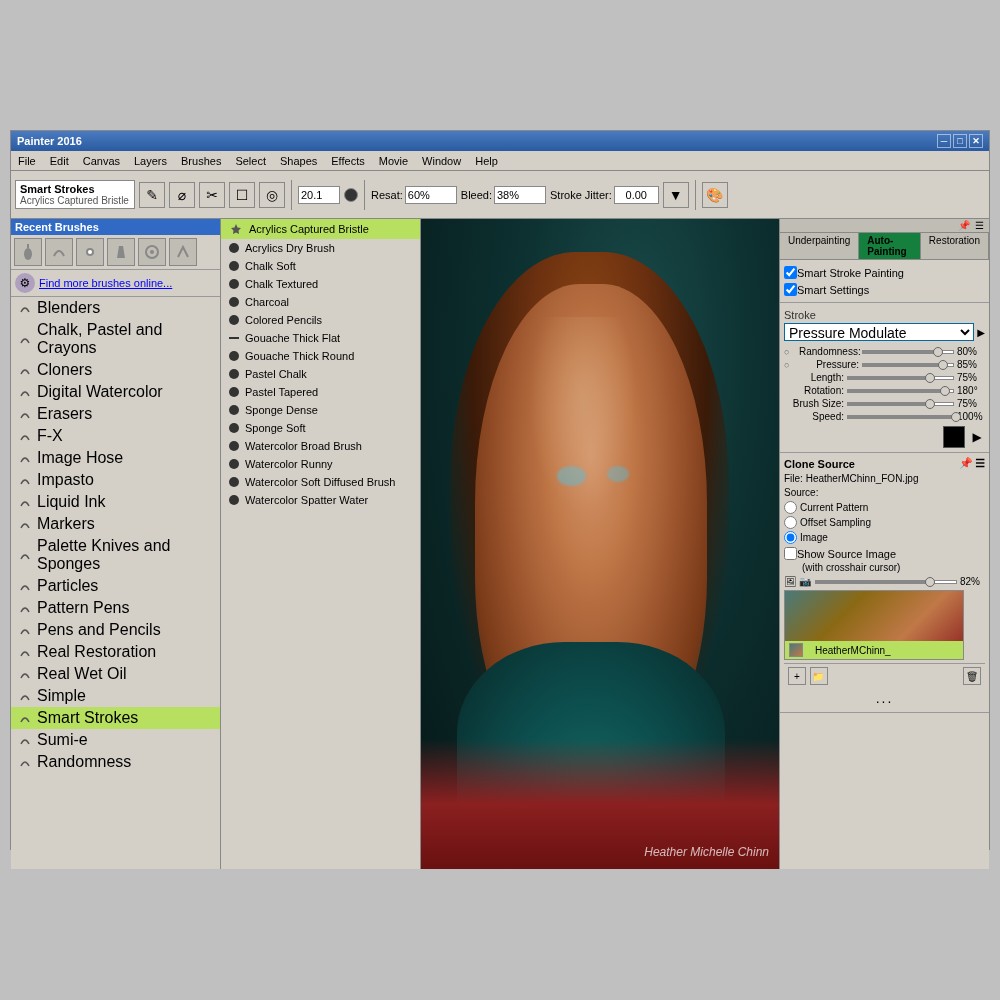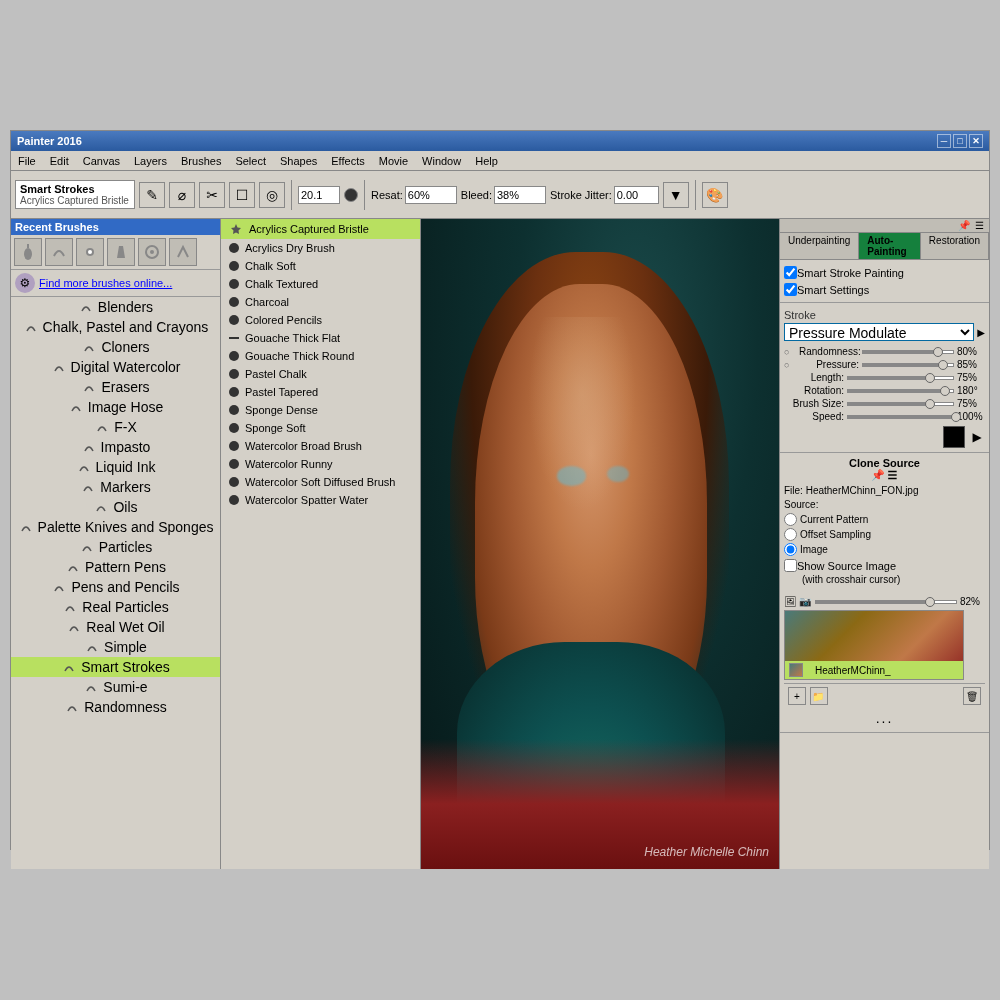--- a/index.html
+++ b/index.html
@@ -145,22 +145,21 @@
     .brush-list {
       overflow-y: auto;
       flex: 1;
     }
     .brush-list-item {
       display: flex;
       align-items: center;
       padding: 2px 6px;
       cursor: pointer;
       gap: 4px;
-      font-size: 14px;
-      justify-content: center;
+      font-size: 16px;
     }
     .brush-list-item.selected { background: #b8e060; }
     .brush-icon {
       width: 16px;
       height: 16px;
       display: flex;
       align-items: center;
       justify-content: center;
       flex-shrink: 0;
     }
@@ -341,21 +340,20 @@
       border-bottom: 1px solid #999;
       font-size: 10px;
     }
     .clone-header {
       display: flex;
       align-items: center;
       justify-content: space-between;
       font-size: 11px;
       font-weight: bold;
       margin-bottom: 3px;
-      flex-direction: column;
     }
     .clone-file {
       font-size: 10px;
       margin-bottom: 3px;
     }
     .radio-row {
       display: flex;
       align-items: center;
       gap: 3px;
       padding: 1px 0;
@@ -492,21 +490,21 @@
     <div class="toolbar-field">
       <span>Resat:</span>
       <input class="toolbar-input" value="60%" style="">
     </div>
     <div class="toolbar-field">
       <span>Bleed:</span>
       <input class="toolbar-input" value="38%" style="">
     </div>
     <div class="toolbar-field">
       <span>Stroke Jitter:</span>
-      <input class="toolbar-input" value="0.00" style="width: 45px;">
+      <input class="toolbar-input" value="0.00" style="width: 45px; text-align: center;">
     </div>
     <div class="toolbar-btn">▼</div>
     <div class="toolbar-sep"></div>
     <div class="toolbar-btn">🎨</div>
   </div>
 
   <div class="main-area">
 
     <div class="left-panel">
       <div class="recent-brushes-header">
@@ -591,36 +589,36 @@
               </svg>
             </div>
             <span>Erasers</span>
           </div>
           <div class="brush-list-item">
             <div class="brush-icon">
               <svg width="14" height="14">
                 <path d="M3,11 Q7,3 11,11" fill="none" stroke="#555" stroke-width="1.5"></path>
               </svg>
             </div>
+            <span>F-X</span>
+          </div>
+          <div class="brush-list-item">
+            <div class="brush-icon">
+              <svg width="14" height="14">
+                <path d="M3,11 Q7,3 11,11" fill="none" stroke="#555" stroke-width="1.5"></path>
+              </svg>
+            </div>
             <span>Image Hose</span>
           </div>
           <div class="brush-list-item">
             <div class="brush-icon">
               <svg width="14" height="14">
                 <path d="M3,11 Q7,3 11,11" fill="none" stroke="#555" stroke-width="1.5"></path>
               </svg>
             </div>
-            <span>F-X</span>
-          </div>
-          <div class="brush-list-item">
-            <div class="brush-icon">
-              <svg width="14" height="14">
-                <path d="M3,11 Q7,3 11,11" fill="none" stroke="#555" stroke-width="1.5"></path>
-              </svg>
-            </div>
             <span>Impasto</span>
           </div>
           <div class="brush-list-item">
             <div class="brush-icon">
               <svg width="14" height="14">
                 <path d="M3,11 Q7,3 11,11" fill="none" stroke="#555" stroke-width="1.5"></path>
               </svg>
             </div>
             <span>Liquid Ink</span>
           </div>
@@ -631,28 +629,20 @@
               </svg>
             </div>
             <span>Markers</span>
           </div>
           <div class="brush-list-item">
             <div class="brush-icon">
               <svg width="14" height="14">
                 <path d="M3,11 Q7,3 11,11" fill="none" stroke="#555" stroke-width="1.5"></path>
               </svg>
             </div>
-            <span>Oils</span>
-          </div>
-          <div class="brush-list-item">
-            <div class="brush-icon">
-              <svg width="14" height="14">
-                <path d="M3,11 Q7,3 11,11" fill="none" stroke="#555" stroke-width="1.5"></path>
-              </svg>
-            </div>
             <span>Palette Knives and Sponges</span>
           </div>
           <div class="brush-list-item">
             <div class="brush-icon">
               <svg width="14" height="14">
                 <path d="M3,11 Q7,3 11,11" fill="none" stroke="#555" stroke-width="1.5"></path>
               </svg>
             </div>
             <span>Particles</span>
           </div>
@@ -671,21 +661,21 @@
               </svg>
             </div>
             <span>Pens and Pencils</span>
           </div>
           <div class="brush-list-item">
             <div class="brush-icon">
               <svg width="14" height="14">
                 <path d="M3,11 Q7,3 11,11" fill="none" stroke="#555" stroke-width="1.5"></path>
               </svg>
             </div>
-            <span>Real Particles</span>
+            <span>Real Restoration</span>
           </div>
           <div class="brush-list-item">
             <div class="brush-icon">
               <svg width="14" height="14">
                 <path d="M3,11 Q7,3 11,11" fill="none" stroke="#555" stroke-width="1.5"></path>
               </svg>
             </div>
             <span>Real Wet Oil</span>
           </div>
           <div class="brush-list-item">
@@ -920,21 +910,21 @@
           <span>Offset Sampling</span>
         </div>
         <div class="radio-row">
           <input type="radio" name="source" checked="" style="">
           <span>Image</span>
         </div>
         <div class="checkbox-row">
           <input type="checkbox" style="">
           <span>Show Source Image</span>
         </div>
-        <div style="padding-left:18px;font-size:10px;margin-bottom:11px;">(with crosshair cursor)</div>
+        <div style="padding-left:18px;font-size:10px;margin-bottom:3px;">(with crosshair cursor)</div>
 
         <div style="display:flex;align-items:center;gap:3px;margin-bottom:3px;">
           <span style="font-size:10px;">🖼</span>
           <span style="font-size:10px;">📷</span>
           <div class="slider-track" style="flex:1;">
             <div class="slider-fill" style="width:82%;"></div>
             <div class="slider-thumb" style="left:78%;"></div>
           </div>
           <span style="font-size:10px;width:25px;">82%</span>
         </div>

